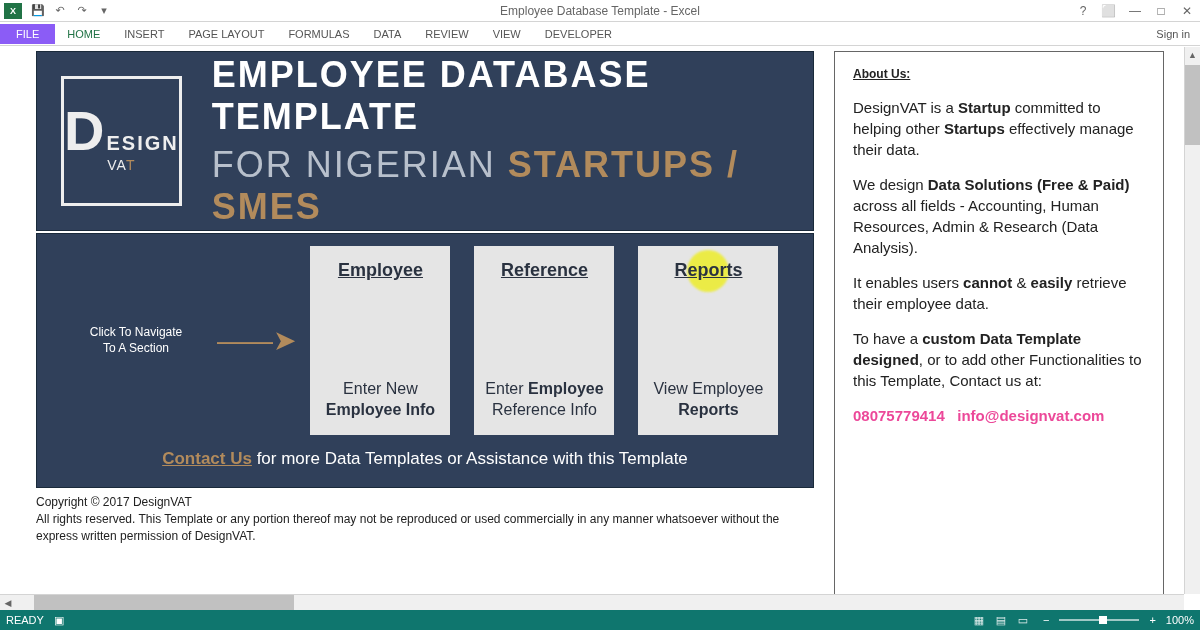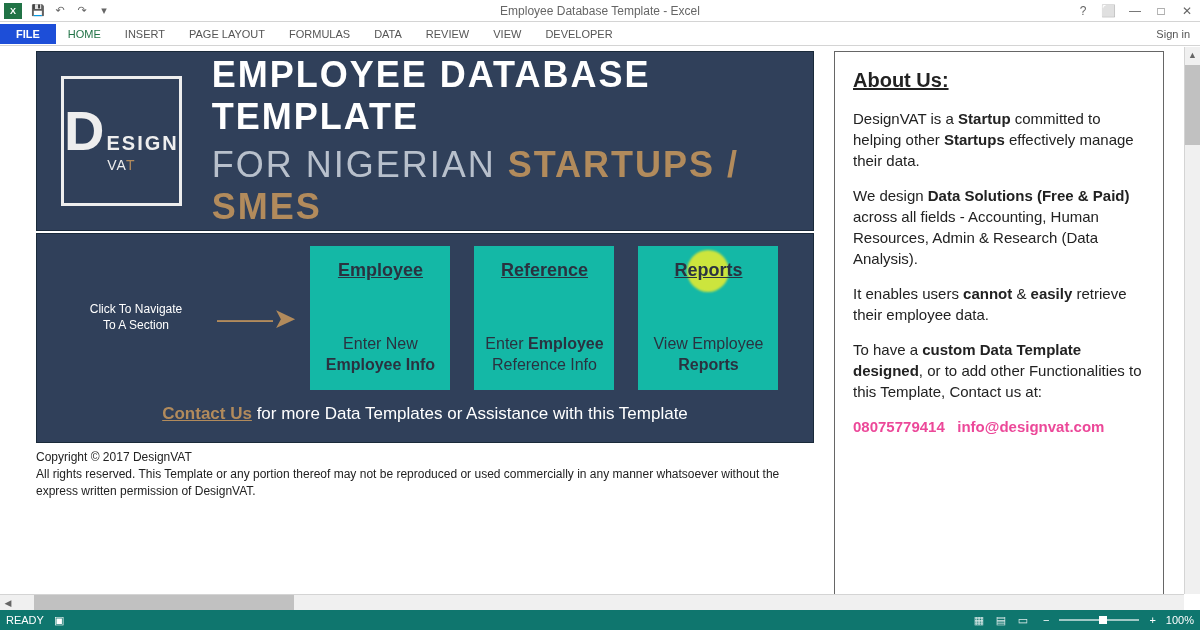--- a/index.html
+++ b/index.html
@@ -10,21 +10,21 @@
 .qat { display: flex; align-items: center; gap: 2px; padding-left: 4px; }
 .qat-icon { width: 20px; height: 18px; display: flex; align-items: center; justify-content: center; color: #666; }
 .excel-icon { width: 18px; height: 16px; background: #217346; color: #fff; font-size: 9px; font-weight: bold; display: flex; align-items: center; justify-content: center; margin-right: 4px; }
 .doc-title { position: absolute; left: 50%; transform: translateX(-50%); color: #666; font-size: 12px; }
 .win-controls { position: absolute; right: 0; display: flex; gap: 0; }
 .win-btn { width: 26px; height: 20px; display: flex; align-items: center; justify-content: center; color: #666; font-size: 12px; }
 
 
 .ribbon-tabs { height: 24px; display: flex; align-items: center; font-size: 11px; color: #555; padding-left: 0; border-bottom: 1px solid #d4d4d4; position: relative; }
 .tab { padding: 4px 12px; cursor: pointer; }
-.tab-file { background: #1d4ed8; color: #fff; padding: 4px 16px; font-weight: bold; }
+.tab-file { background: #8b5cf6; color: #fff; padding: 4px 16px; font-weight: normal; }
 .tab-active { color: #217346; }
 .signin { position: absolute; right: 10px; font-size: 11px; color: #555; }
 
 
 .sheet { position: absolute; top: 47px; left: 0; right: 0; bottom: 20px; background: #fff; overflow: hidden; }
 .content { padding: 4px 36px 0 36px; display: flex; gap: 20px; height: 100%; }
 
 
 .main-panel { flex: 1; }
 .hero { background: #30405a; border: 1px solid #1a2a3a; padding: 24px 24px 24px 24px; display: flex; align-items: center; gap: 30px; margin-bottom: 2px; height: 180px; }
@@ -36,34 +36,34 @@
 .hero-line1 { color: #fff; font-size: 36px; letter-spacing: 2px; font-weight: bold; }
 .hero-line2 { font-size: 36px; letter-spacing: 2px; margin-top: 6px; }
 .hero-for { color: #b8c0cc; }
 .hero-accent { color: #b28b5c; font-weight: bold; }
 
 .nav-section { background: #30405a; border: 1px solid #1a2a3a; padding: 12px 24px 18px 24px; }
 .nav-row { display: flex; align-items: center; gap: 14px; }
 .nav-hint { color: #fff; font-family: 'Arial Narrow', sans-serif; font-size: 12px; width: 150px; text-align: center; line-height: 1.3; }
 .arrow { color: #b28b5c; font-size: 28px; margin-left: -8px; }
 .cards { display: flex; gap: 24px; }
-.card { background: #14b8a6; width: 140px; height: 144px; display: flex; flex-direction: column; align-items: center; justify-content: space-between; padding: 14px 8px; font-family: 'Arial Narrow', sans-serif; cursor: pointer; }
+.card { background: #e5e5e5; width: 140px; height: 189px; display: flex; flex-direction: column; align-items: center; justify-content: space-between; padding: 14px 8px; font-family: 'Arial Narrow', sans-serif; cursor: pointer; }
 .card-title { font-size: 18px; color: #2a3240; text-decoration: underline; font-weight: bold; position: relative; }
 .card-desc { font-size: 16px; color: #2a3240; text-align: center; line-height: 1.3; }
 .highlight-dot { position: absolute; width: 42px; height: 42px; background: #eded2b; border-radius: 50%; top: -10px; left: 50%; transform: translateX(-50%); z-index: 0; opacity: 0.85; filter: blur(1px); }
 .card-title-text { position: relative; z-index: 1; }
 
 .contact-line { text-align: center; margin-top: 14px; font-family: 'Arial Narrow', sans-serif; font-size: 17px; color: #fff; }
 .contact-link { color: #b28b5c; text-decoration: underline; font-weight: bold; }
 
 .copyright { font-family: 'Arial Narrow', sans-serif; font-size: 12px; color: #222; margin-top: 6px; line-height: 1.4; }
 
 
 .info-panel { width: 330px; border: 1px solid #666; padding: 14px 18px; font-family: 'Arial Narrow', sans-serif; font-size: 15px; color: #222; line-height: 1.4; }
-.info-title { font-weight: bold; text-decoration: underline; font-size: 20px; margin-bottom: 14px; }
+.info-title { font-weight: bold; text-decoration: underline; font-size: 12px; margin-bottom: 14px; }
 .info-panel p { margin-bottom: 14px; }
 .info-panel b { font-weight: bold; }
 .info-accent { color: #ec4899; font-weight: bold; }
 
 
 .vscroll { position: absolute; right: 0; top: 47px; bottom: 36px; width: 16px; background: #f0f0f0; border-left: 1px solid #d4d4d4; }
 .vscroll-btn { height: 16px; background: #f0f0f0; color: #666; font-size: 9px; display:flex; align-items:center; justify-content:center; }
 .vscroll-thumb { background: #c1c1c1; height: 80px; margin-top: 2px; }
 .hscroll { position: absolute; left: 0; right: 16px; bottom: 20px; height: 16px; background: #f0f0f0; border-top: 1px solid #d4d4d4; display:flex; }
 .hscroll-thumb { background: #c1c1c1; width: 260px; height: 100%; margin-left: 18px; }

